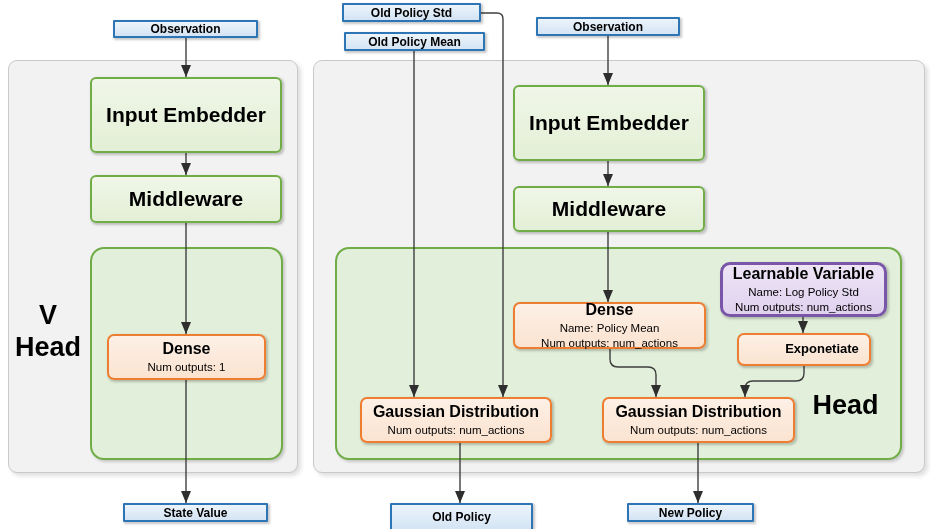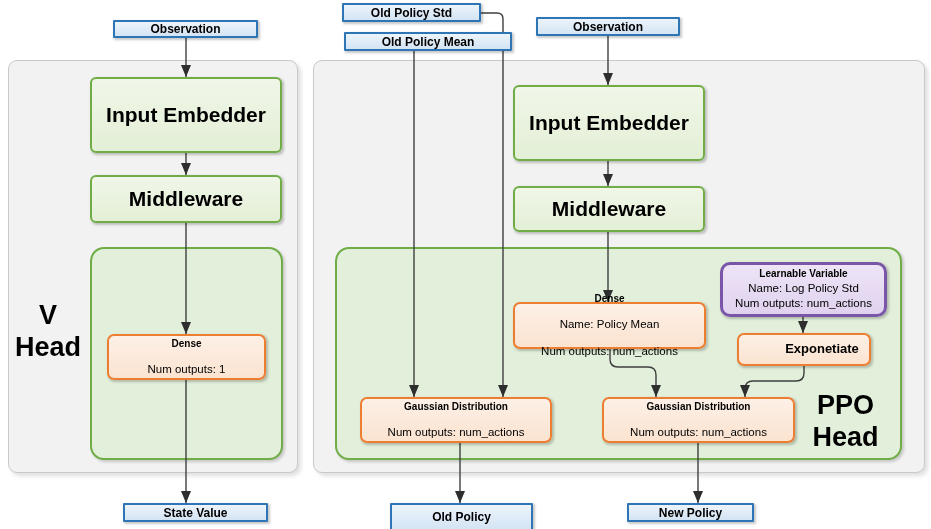--- a/index.html
+++ b/index.html
@@ -34,28 +34,28 @@
     font-size:12px; font-weight:700;
   }
   .node-green{
     background:linear-gradient(var(--green-fill-a),var(--green-fill-b));
     border:2.5px solid var(--green-border); border-radius:6px;
     font-size:21px; font-weight:700;
   }
   .node-orange{
     background:linear-gradient(var(--orange-fill-a),var(--orange-fill-b));
     border:2.5px solid var(--orange-border); border-radius:7px;
-    font-size:11.5px; line-height:1.3;gap:12px;
+    font-size:11.5px; line-height:1.3;
   }
   .node-purple{
     background:linear-gradient(var(--purple-fill-a),var(--purple-fill-b));
     border:3px solid var(--purple-border); border-radius:10px;
     font-size:11.5px; line-height:1.35;
   }
-  .node-title{font-weight:700; font-size:10px;}
+  .node-title{font-weight:700; font-size:16px;}
   .node-sub{font-weight:400;}
   .exp{font-size:13px; font-weight:700;}
   .head-label{
     z-index:4; text-align:center; font-size:27px; font-weight:700; line-height:1.18;
   }
 </style>
 </head>
 <body>
 
 <div id="stage">
@@ -114,21 +114,21 @@
   </div>
 
   <div class="abs node node-blue" style="left:123px; top:503px; width:145px; height:19px;">
     <span>State Value</span>
   </div>
 
   <div class="abs node node-blue" style="left:342px; top:3px; width:139px; height:19px;">
     <span>Old Policy Std</span>
   </div>
 
-  <div class="abs node node-blue" style="left:344px; top:32px; width:168px; height:19px;">
+  <div class="abs node node-blue" style="left:344px; top:32px; width:141px; height:19px;">
     <span>Old Policy Mean</span>
   </div>
 
   <div class="abs node node-blue" style="left:536px; top:17px; width:144px; height:19px;">
     <span>Observation</span>
   </div>
 
   <div class="abs node node-green" style="left:513px; top:85px; width:192px; height:76px;">
     <span>Input Embedder</span>
   </div>
@@ -157,21 +157,20 @@
     <span class="node-title">Gaussian Distribution</span>
     <span class="node-sub">Num outputs: num_actions</span>
   </div>
 
   <div class="abs node node-orange" style="left:602px; top:397px; width:193px; height:46px;">
     <span class="node-title">Gaussian Distribution</span>
     <span class="node-sub">Num outputs: num_actions</span>
   </div>
 
   <div class="abs head-label" style="left:798px; top:390px; width:95px;">
-    <div>PPO</div>
     <div>Head</div>
   </div>
 
   <div class="abs node node-blue" style="left:390px; top:503px; width:143px; height:28px;">
     <span>Old Policy</span>
   </div>
 
   <div class="abs node node-blue" style="left:627px; top:503px; width:127px; height:19px;">
     <span>New Policy</span>
   </div>

